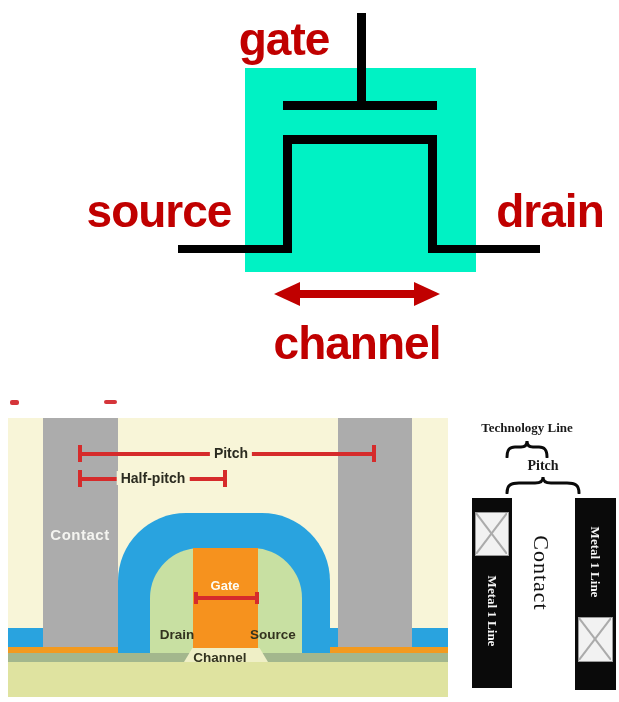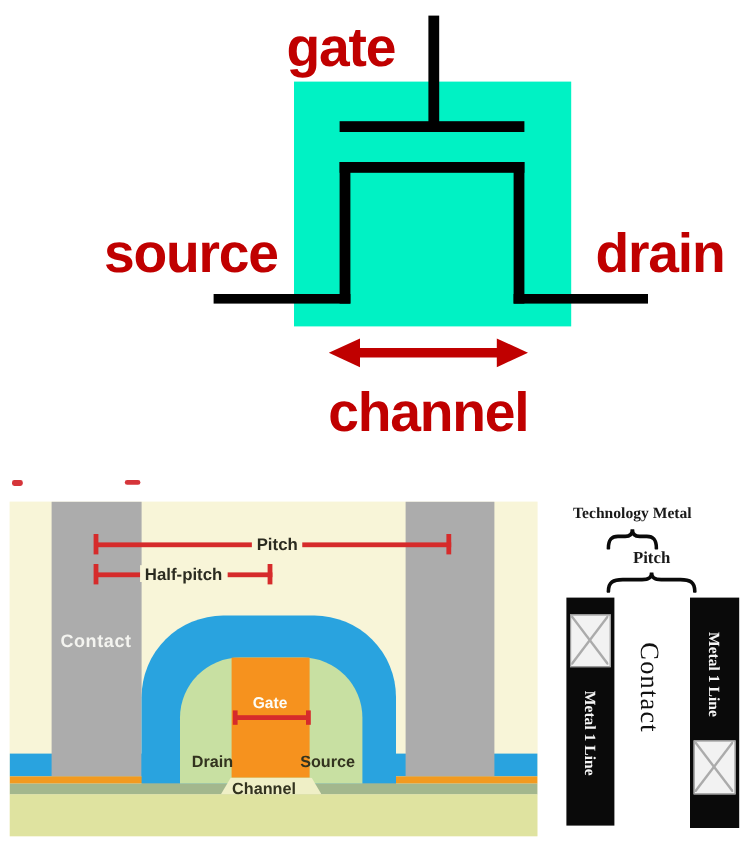--- a/index.html
+++ b/index.html
@@ -145,21 +145,21 @@
     <div class="abs gate-text">Gate</div>
     <div class="abs xsec-small drain-text">Drain</div>
     <div class="abs xsec-small source-text">Source</div>
     <div class="abs xsec-small channel-text">Channel</div>
   </div>
 
   <div class="abs" style="left:460px;top:410px;width:159px;height:292px;">
     <div class="abs serif technode-text" style="position:fixed;"></div>
   </div>
 
-  <div class="abs serif technode-text">Technology Metal</div>
+  <div class="abs serif technode-text">Technology Line</div>
 
   <svg class="abs brace-small" width="44" height="18" viewBox="0 0 44 18">
     <path d="M2,17 C2,9 5,7 10,7 L16,7 C20,7 22,5 22,1 C22,5 24,7 28,7 L34,7 C39,7 42,9 42,17" fill="none" stroke="#0A0A0A" stroke-width="3" stroke-linecap="round"></path>
   </svg>
 
   <div class="abs serif pitch2-text">Pitch</div>
 
   <svg class="abs brace-big" width="76" height="18" viewBox="0 0 76 18">
     <path d="M2,17 C2,9 6,7 14,7 L30,7 C36,7 38,5 38,1 C38,5 40,7 46,7 L62,7 C70,7 74,9 74,17" fill="none" stroke="#0A0A0A" stroke-width="3" stroke-linecap="round"></path>
   </svg>

